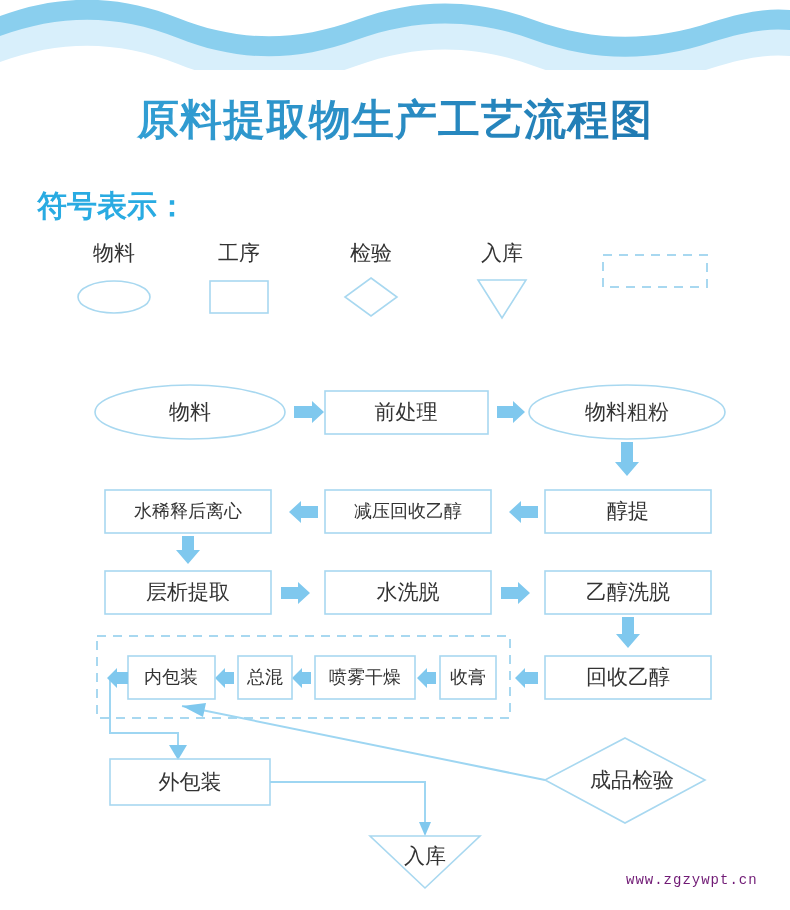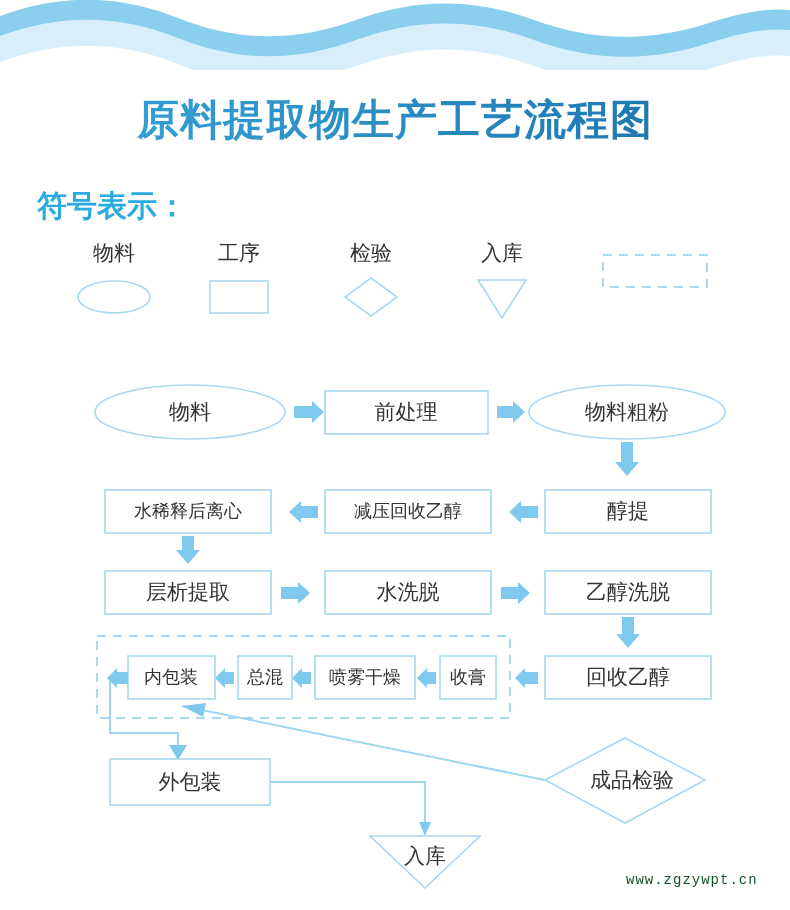--- a/index.html
+++ b/index.html
@@ -102,21 +102,21 @@
   }
   .thick-arrow {
     fill: #7FC8EE;
   }
   #watermark {
     position: absolute;
     top: 872px;
     left: 626px;
     font-family: "Liberation Mono", "DejaVu Sans Mono", monospace;
     font-size: 14px;
-    color: #14532d;
+    color: #701a75;
     letter-spacing: 1px;
     white-space: nowrap;
   }
 </style>
 </head>
 <body>
 
 <svg id="wave-header" viewBox="0 0 790 70" preserveAspectRatio="none">
   <path fill="#D8EFFB" d="M0,28 C60,6 118,6 178,30 C238,54 296,54 356,32 C416,10 474,10 534,32 C594,54 652,54 712,34 C746,23 770,20 790,22 L790,56 C770,54 746,57 712,68 C652,88 594,88 534,66 C474,44 416,44 356,66 C296,88 238,88 178,64 C118,40 60,40 0,62 Z"></path>
   <path fill="#8ACFEE" d="M0,16 C60,-6 118,-6 178,18 C238,42 296,42 356,20 C416,-2 474,-2 534,20 C594,42 652,42 712,22 C746,11 770,8 790,10 L790,30 C770,28 746,31 712,42 C652,62 594,62 534,40 C474,18 416,18 356,40 C296,62 238,62 178,38 C118,14 60,14 0,36 Z"></path>

